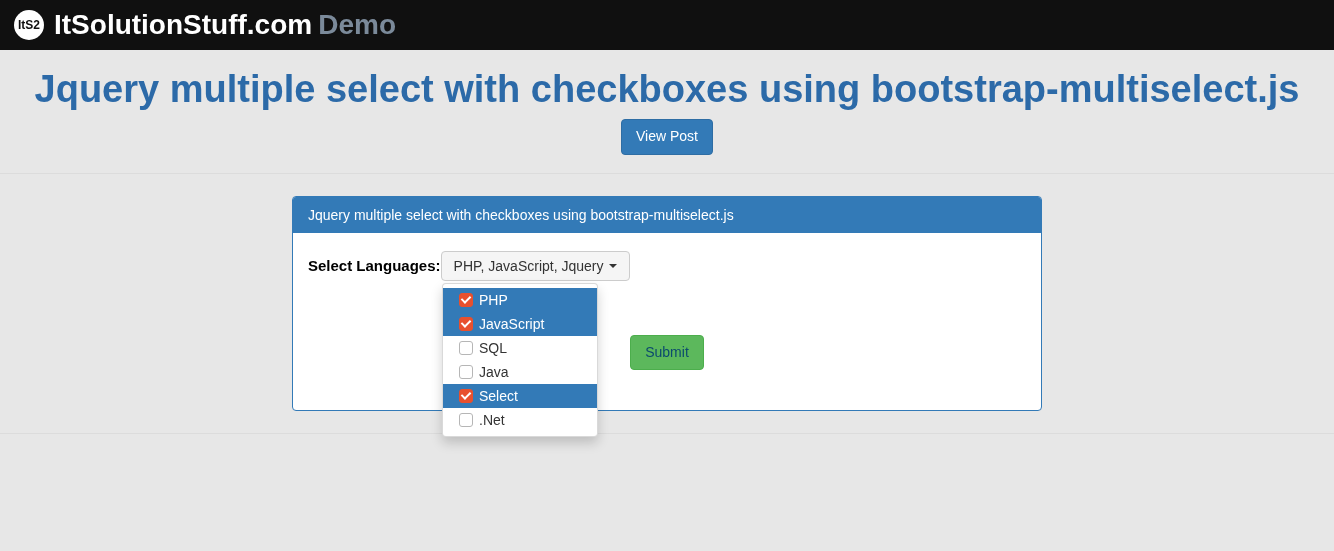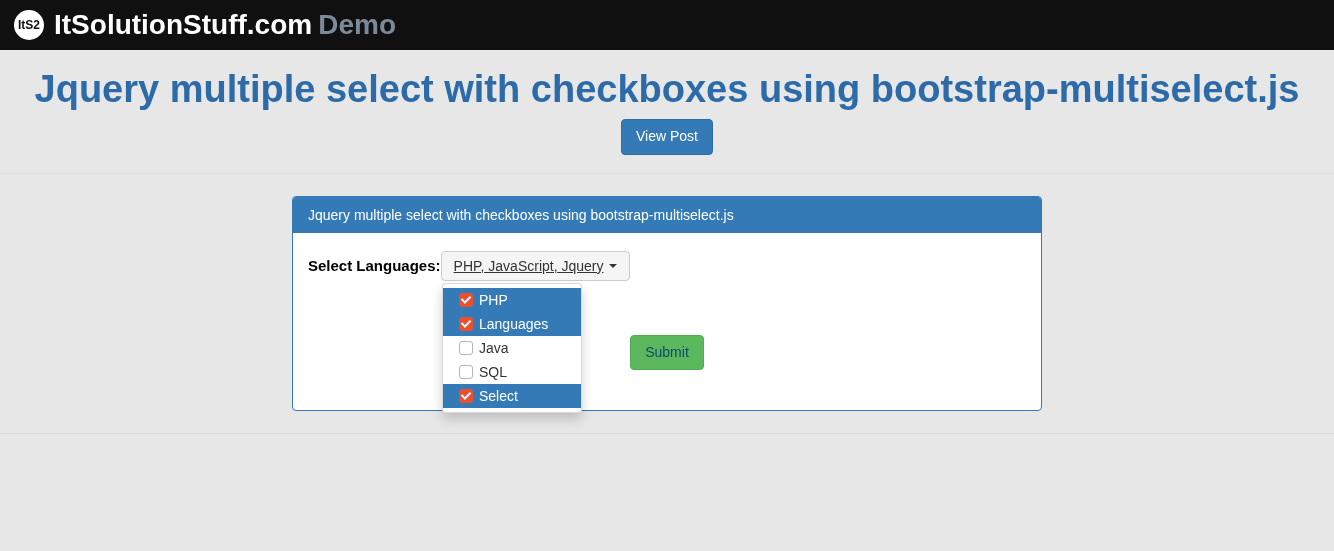--- a/index.html
+++ b/index.html
@@ -108,34 +108,33 @@
     background: #f5f5f5;
     border: 1px solid #ccc;
     color: #333;
     padding: 6px 12px;
     border-radius: 4px;
     font-size: 14px;
     display: inline-flex;
     align-items: center;
     gap: 6px;
     cursor: pointer;
-    text-decoration: underline;
   }
   .caret {
     display: inline-block;
     width: 0; height: 0;
     border-left: 4px solid transparent;
     border-right: 4px solid transparent;
     border-top: 4px solid #333;
   }
   .dropdown {
     position: absolute;
     left: 149px;
     top: 50px;
-    width: 140px;
+    width: 156px;
     background: #fff;
     border: 1px solid rgba(0,0,0,.15);
     border-radius: 4px;
     box-shadow: 0 6px 12px rgba(0,0,0,.175);
     z-index: 100;
     padding: 4px 0;
   }
   .dropdown-item {
     display: flex;
     align-items: center;
@@ -209,33 +208,37 @@
       </button>
     </div>
 
     <div class="dropdown" id="dropdown">
         <div class="dropdown-item active">
           <span class="chk checked"></span>
           <span>PHP</span>
         </div>
         <div class="dropdown-item active">
           <span class="chk checked"></span>
-          <span>Languages</span>
+          <span>JavaScript</span>
+        </div>
+        <div class="dropdown-item">
+          <span class="chk"></span>
+          <span>SQL</span>
         </div>
         <div class="dropdown-item">
           <span class="chk"></span>
           <span>Java</span>
         </div>
-        <div class="dropdown-item">
-          <span class="chk"></span>
-          <span>SQL</span>
-        </div>
         <div class="dropdown-item active">
           <span class="chk checked"></span>
           <span>Select</span>
+        </div>
+        <div class="dropdown-item">
+          <span class="chk"></span>
+          <span>.Net</span>
         </div>
       </div>
 
     <div class="submit-wrap">
       <button class="btn btn-success">Submit</button>
     </div>
   </div>
 </div>
 
 <hr class="bottom-hr">

